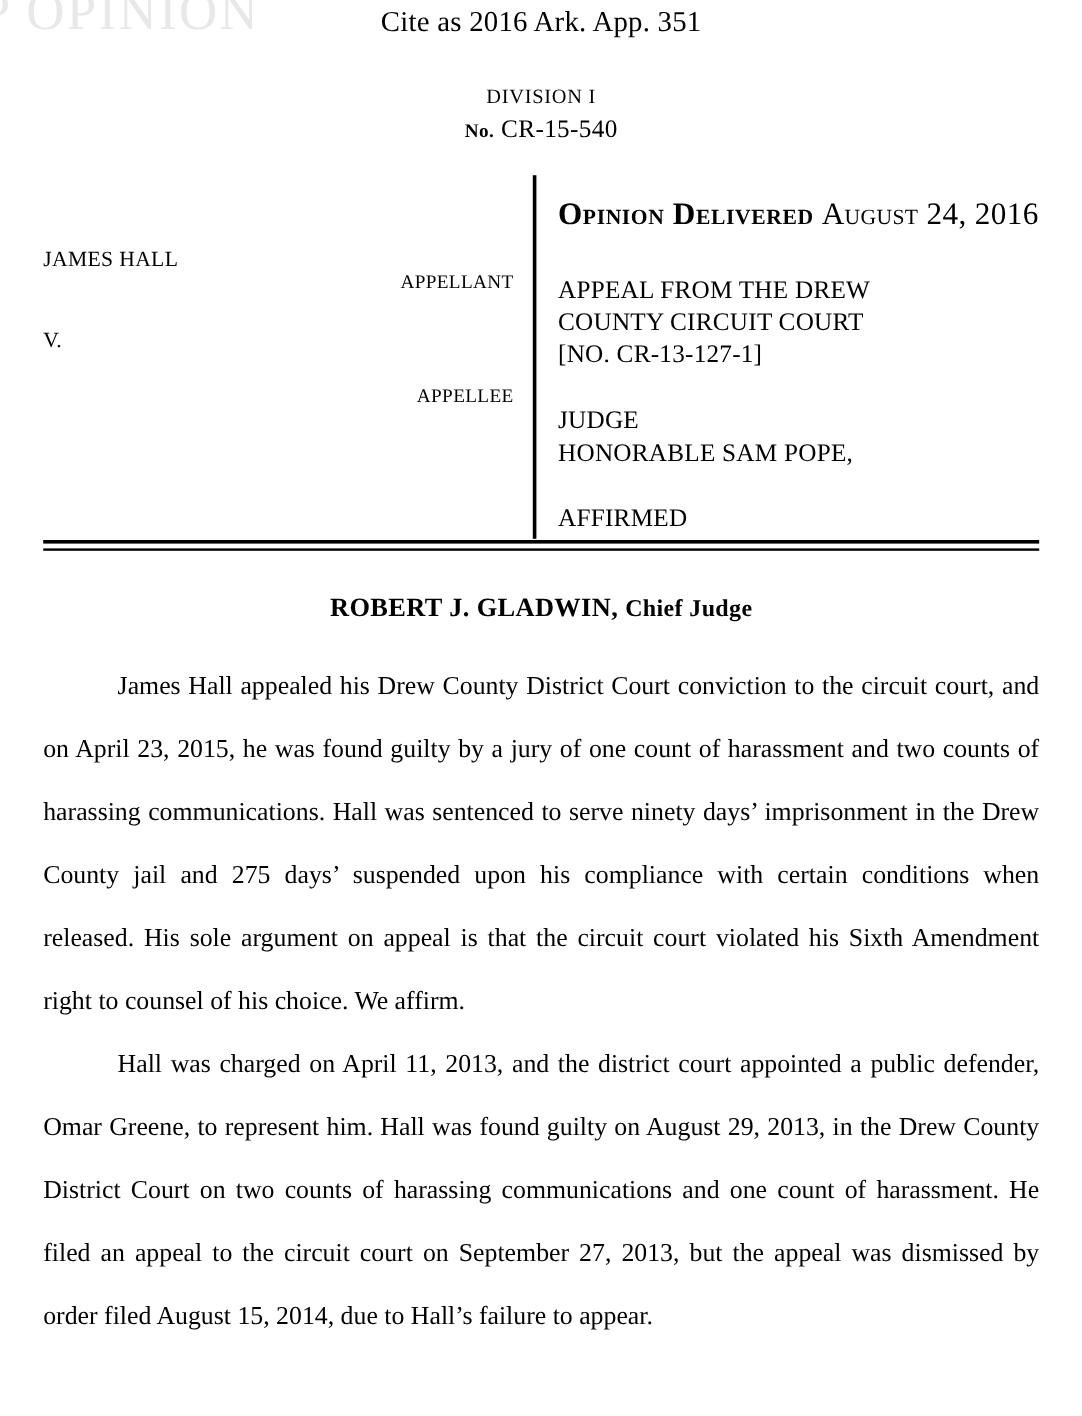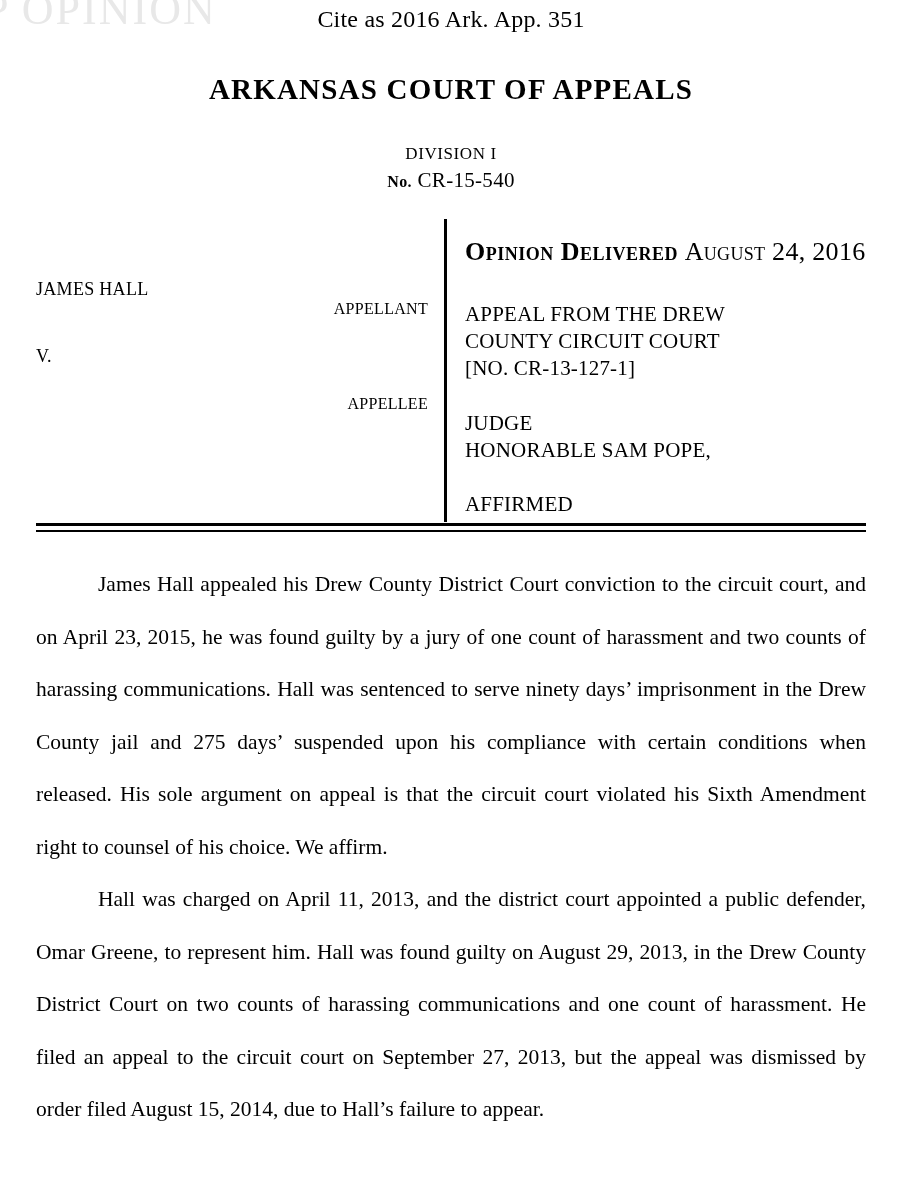--- a/index.html
+++ b/index.html
@@ -157,21 +157,20 @@
 </style>
 </head>
 <body>
 
 <div class="page">
 
   <div class="watermark">P OPINION</div>
 
   <div class="cite">Cite as 2016 Ark. App. 351</div>
 
-  <div class="court-title">ARKANSAS COURT OF APPEALS</div>
 
   <div class="division">DIVISION I</div>
 
   <div class="docket">
     <span class="smallcap">No.</span>
     <span>CR-15-540</span>
   </div>
 
   <div class="caption">
 
@@ -206,19 +205,23 @@
       <div class="right-block">AFFIRMED</div>
     </div>
 
   </div>
 
   <div class="rules">
     <div class="rule-thick"></div>
     <div class="rule-thin"></div>
   </div>
 
+  <div class="byline">
+    <span>ROBERT J. GLADWIN,</span>
+    <span class="small">Chief Judge</span>
+  </div>
 
   <div class="body-text">
     <p>James Hall appealed his Drew County District Court conviction to the circuit court, and on April 23, 2015, he was found guilty by a jury of one count of harassment and two counts of harassing communications.  Hall was sentenced to serve ninety days’ imprisonment in the Drew County jail and 275 days’ suspended upon his compliance with certain conditions when released.  His sole argument on appeal is that the circuit court violated his Sixth Amendment right to counsel of his choice.  We affirm.</p>
     <p>Hall was charged on April 11, 2013, and the district court appointed a public defender, Omar Greene, to represent him.  Hall was found guilty on August 29, 2013, in the Drew County District Court on two counts of harassing communications and one count of harassment. He filed an appeal to the circuit court on September 27, 2013, but the appeal was dismissed by order filed August 15, 2014, due to Hall’s failure to appear.</p>
   </div>
 
 </div>
 
 </body></html>

